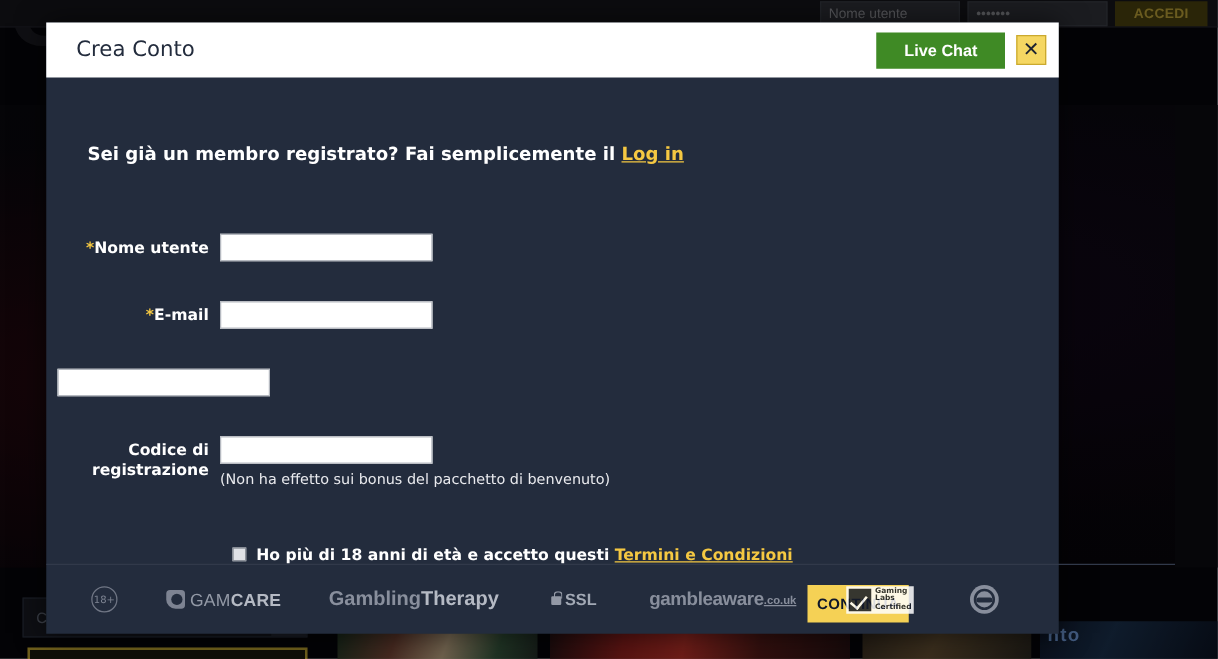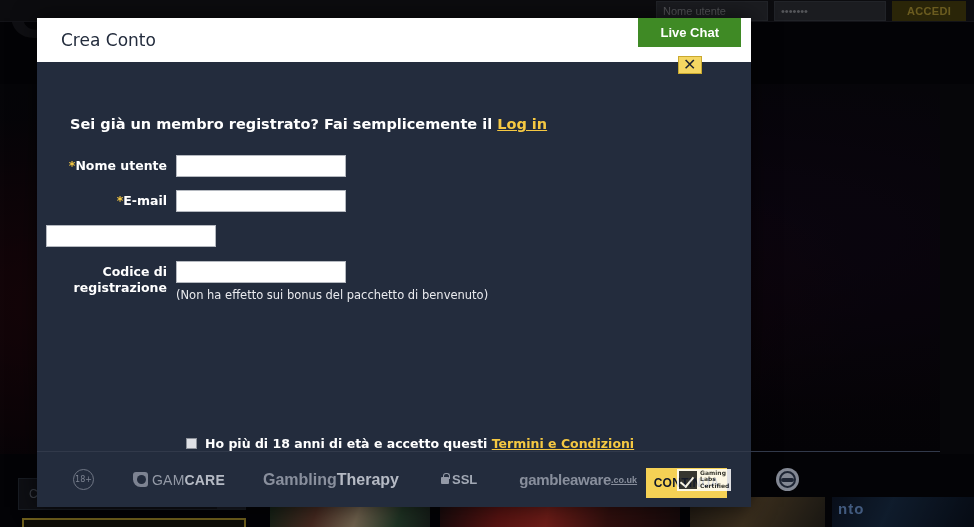--- a/index.html
+++ b/index.html
@@ -106,37 +106,37 @@
     color: #486289; font-size: 15px; font-weight: bold; letter-spacing: 1px;
     white-space: nowrap; opacity: .9;
   }
   #bg-overlay {
     position: absolute; inset: 0; background: rgba(0,0,0,.45);
   }
 
   
   #modal {
     position: absolute; left: 37px; top: 18px;
-    width: 714px; height: 489px;
+    width: 810px; height: 489px;
     background: #232c3d;
     box-shadow: 0 0 22px rgba(0,0,0,.6);
   }
   #modal-header {
     height: 44px; background: #ffffff;
     display: flex; align-items: center;
     padding: 0 10px 0 24px;
     position: relative;
   }
   #modal-title {
     font-size: 17px; color: #232c3d;
     font-family: "DejaVu Sans", sans-serif;
   }
   #header-actions {
     position: absolute; right: 10px; top: 0; height: 44px;
-    display: flex; align-items: center; gap: 9px; flex-direction: column;
+    display: flex; align-items: center; gap: 9px;
   }
   #live-chat-btn {
     background: #3f8a25; color: #fff;
     font-size: 13px; font-weight: bold;
     padding: 7px 22px;
     border: none; cursor: pointer;
     font-family: "Liberation Sans", sans-serif;
   }
   #close-btn {
     width: 24px; height: 24px;
@@ -164,20 +164,21 @@
   #login-link {
     color: #f5c842; text-decoration: underline;
     cursor: pointer;
     margin-top: 18px;
   }
 
   #form-area { position: absolute; left: 0; top: 93px; width: 100%; }
   .form-row {
     display: flex; align-items: flex-start;
     margin-bottom: 13px;
+    margin-top: 32px;
   }
   .form-label {
     width: 130px; text-align: right;
     color: #ffffff; font-size: 12.5px; font-weight: bold;
     padding-right: 0px; padding-top: 3px;
     line-height: 16px;
     font-family: "DejaVu Sans", sans-serif;
   }
   .form-label .req { color: #f5c842; }
   .field-col { margin-left: 9px; }

